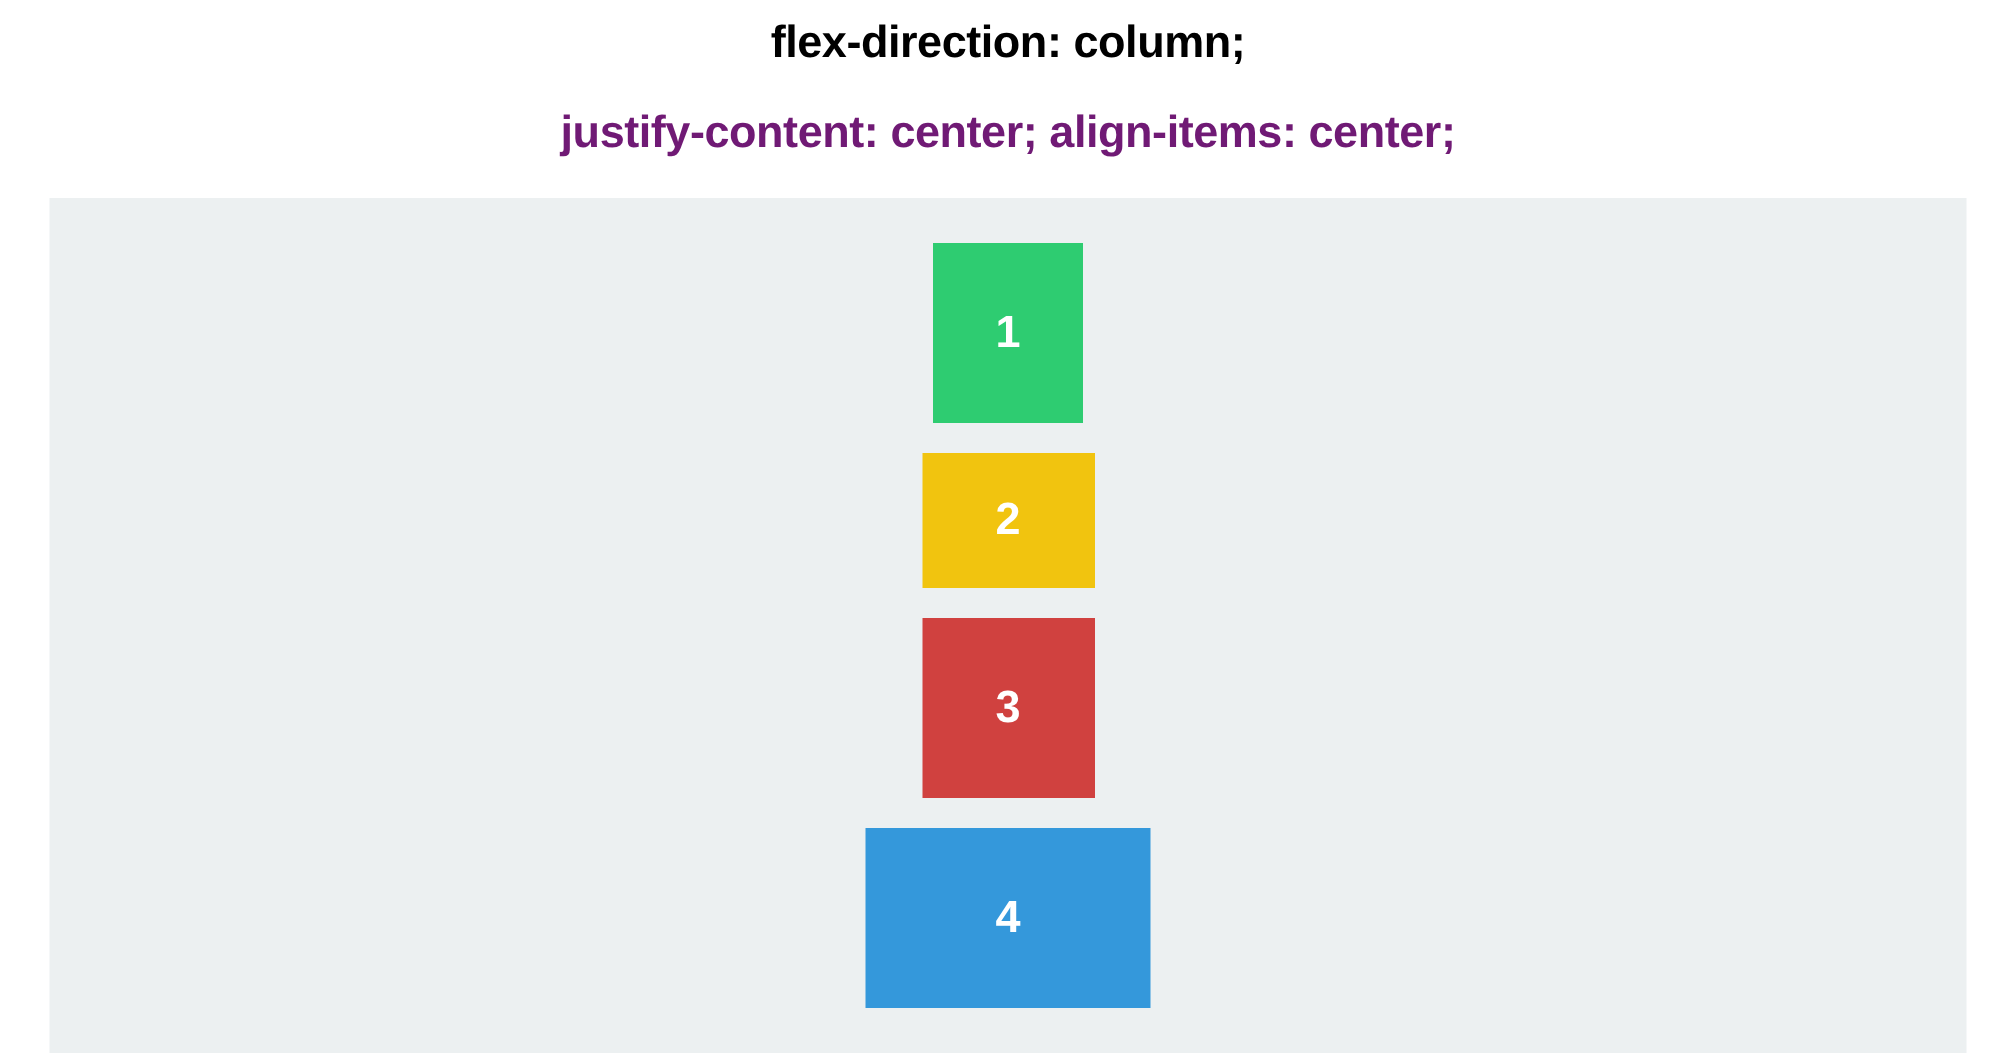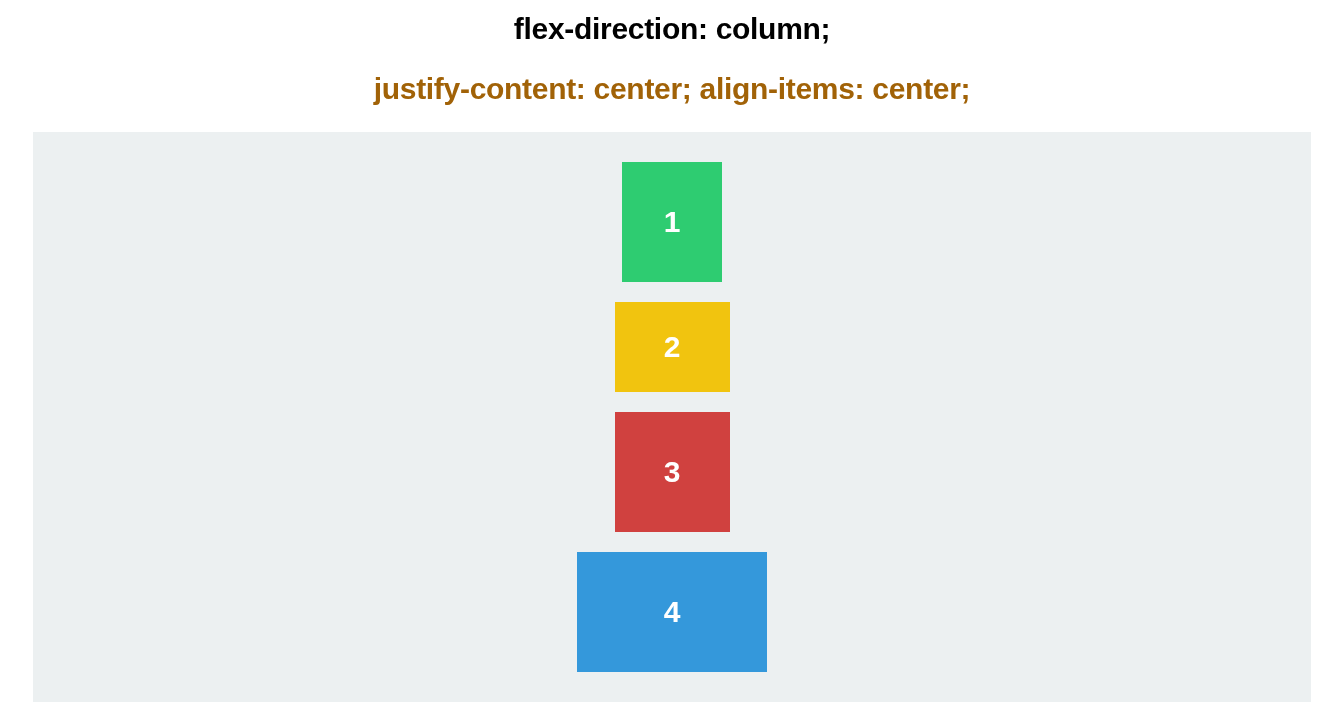--- a/index.html
+++ b/index.html
@@ -24,21 +24,21 @@
     .heading-1 {
       font-size: 30px;
       font-weight: 700;
       color: #000;
       margin-top: 12px;
       letter-spacing: -0.3px;
     }
     .heading-2 {
       font-size: 30px;
       font-weight: 700;
-      color: #a16207;
+      color: #701a75;
       margin-top: 26px;
       letter-spacing: -0.3px;
     }
     .flex-container {
       margin-top: 26px;
       width: 1278px;
       height: 570px;
       background: #ecf0f1;
       display: flex;
       flex-direction: column;

